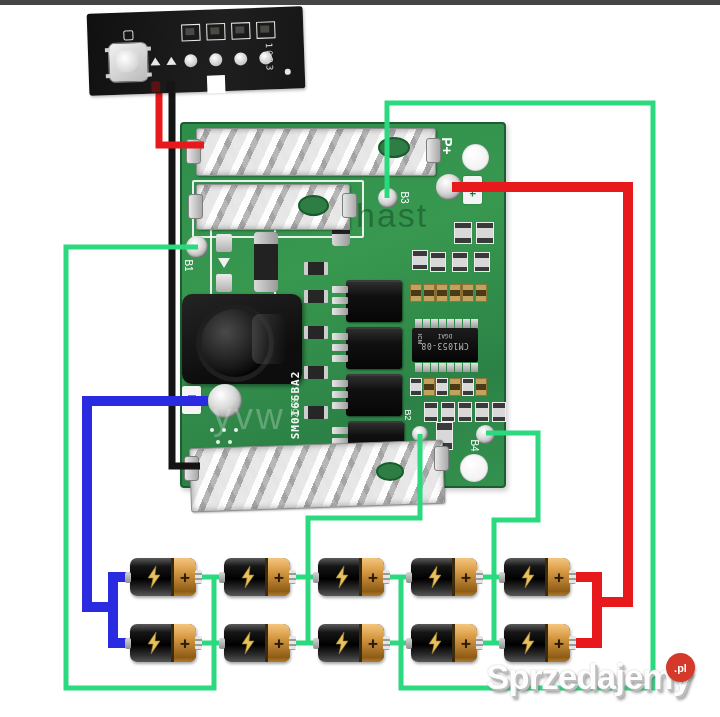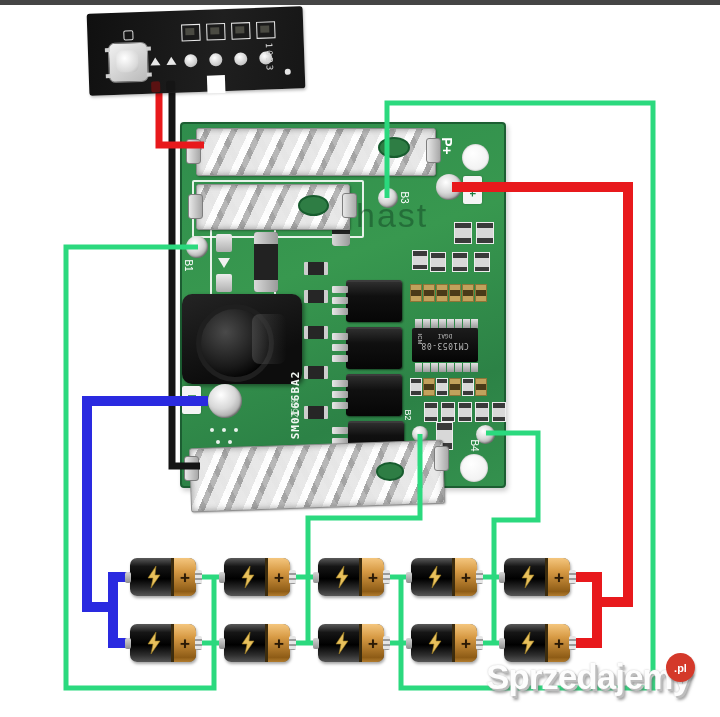--- a/index.html
+++ b/index.html
@@ -464,19 +464,20 @@
           <polygon points="10,0 2,12 7,12 5,22 14,9 9,9" fill="#e8c05c" stroke="#9a7a20" stroke-width="0.6"></polygon>
         </svg>
         <div class="cap">
           <span class="plus">+</span>
         </div>
         <div class="stub"></div>
       </div>
     </div>
 
   <div class="frag abs" id="frag-a">hast</div>
+  <div class="frag abs" id="frag-b">yvw</div>
   <div id="wm" class="abs">
     <div id="wmtext">Sprzedajemy</div>
     <div id="wmbadge">
       <span>.pl</span>
     </div>
   </div>
 </div>
 
 </body></html>

